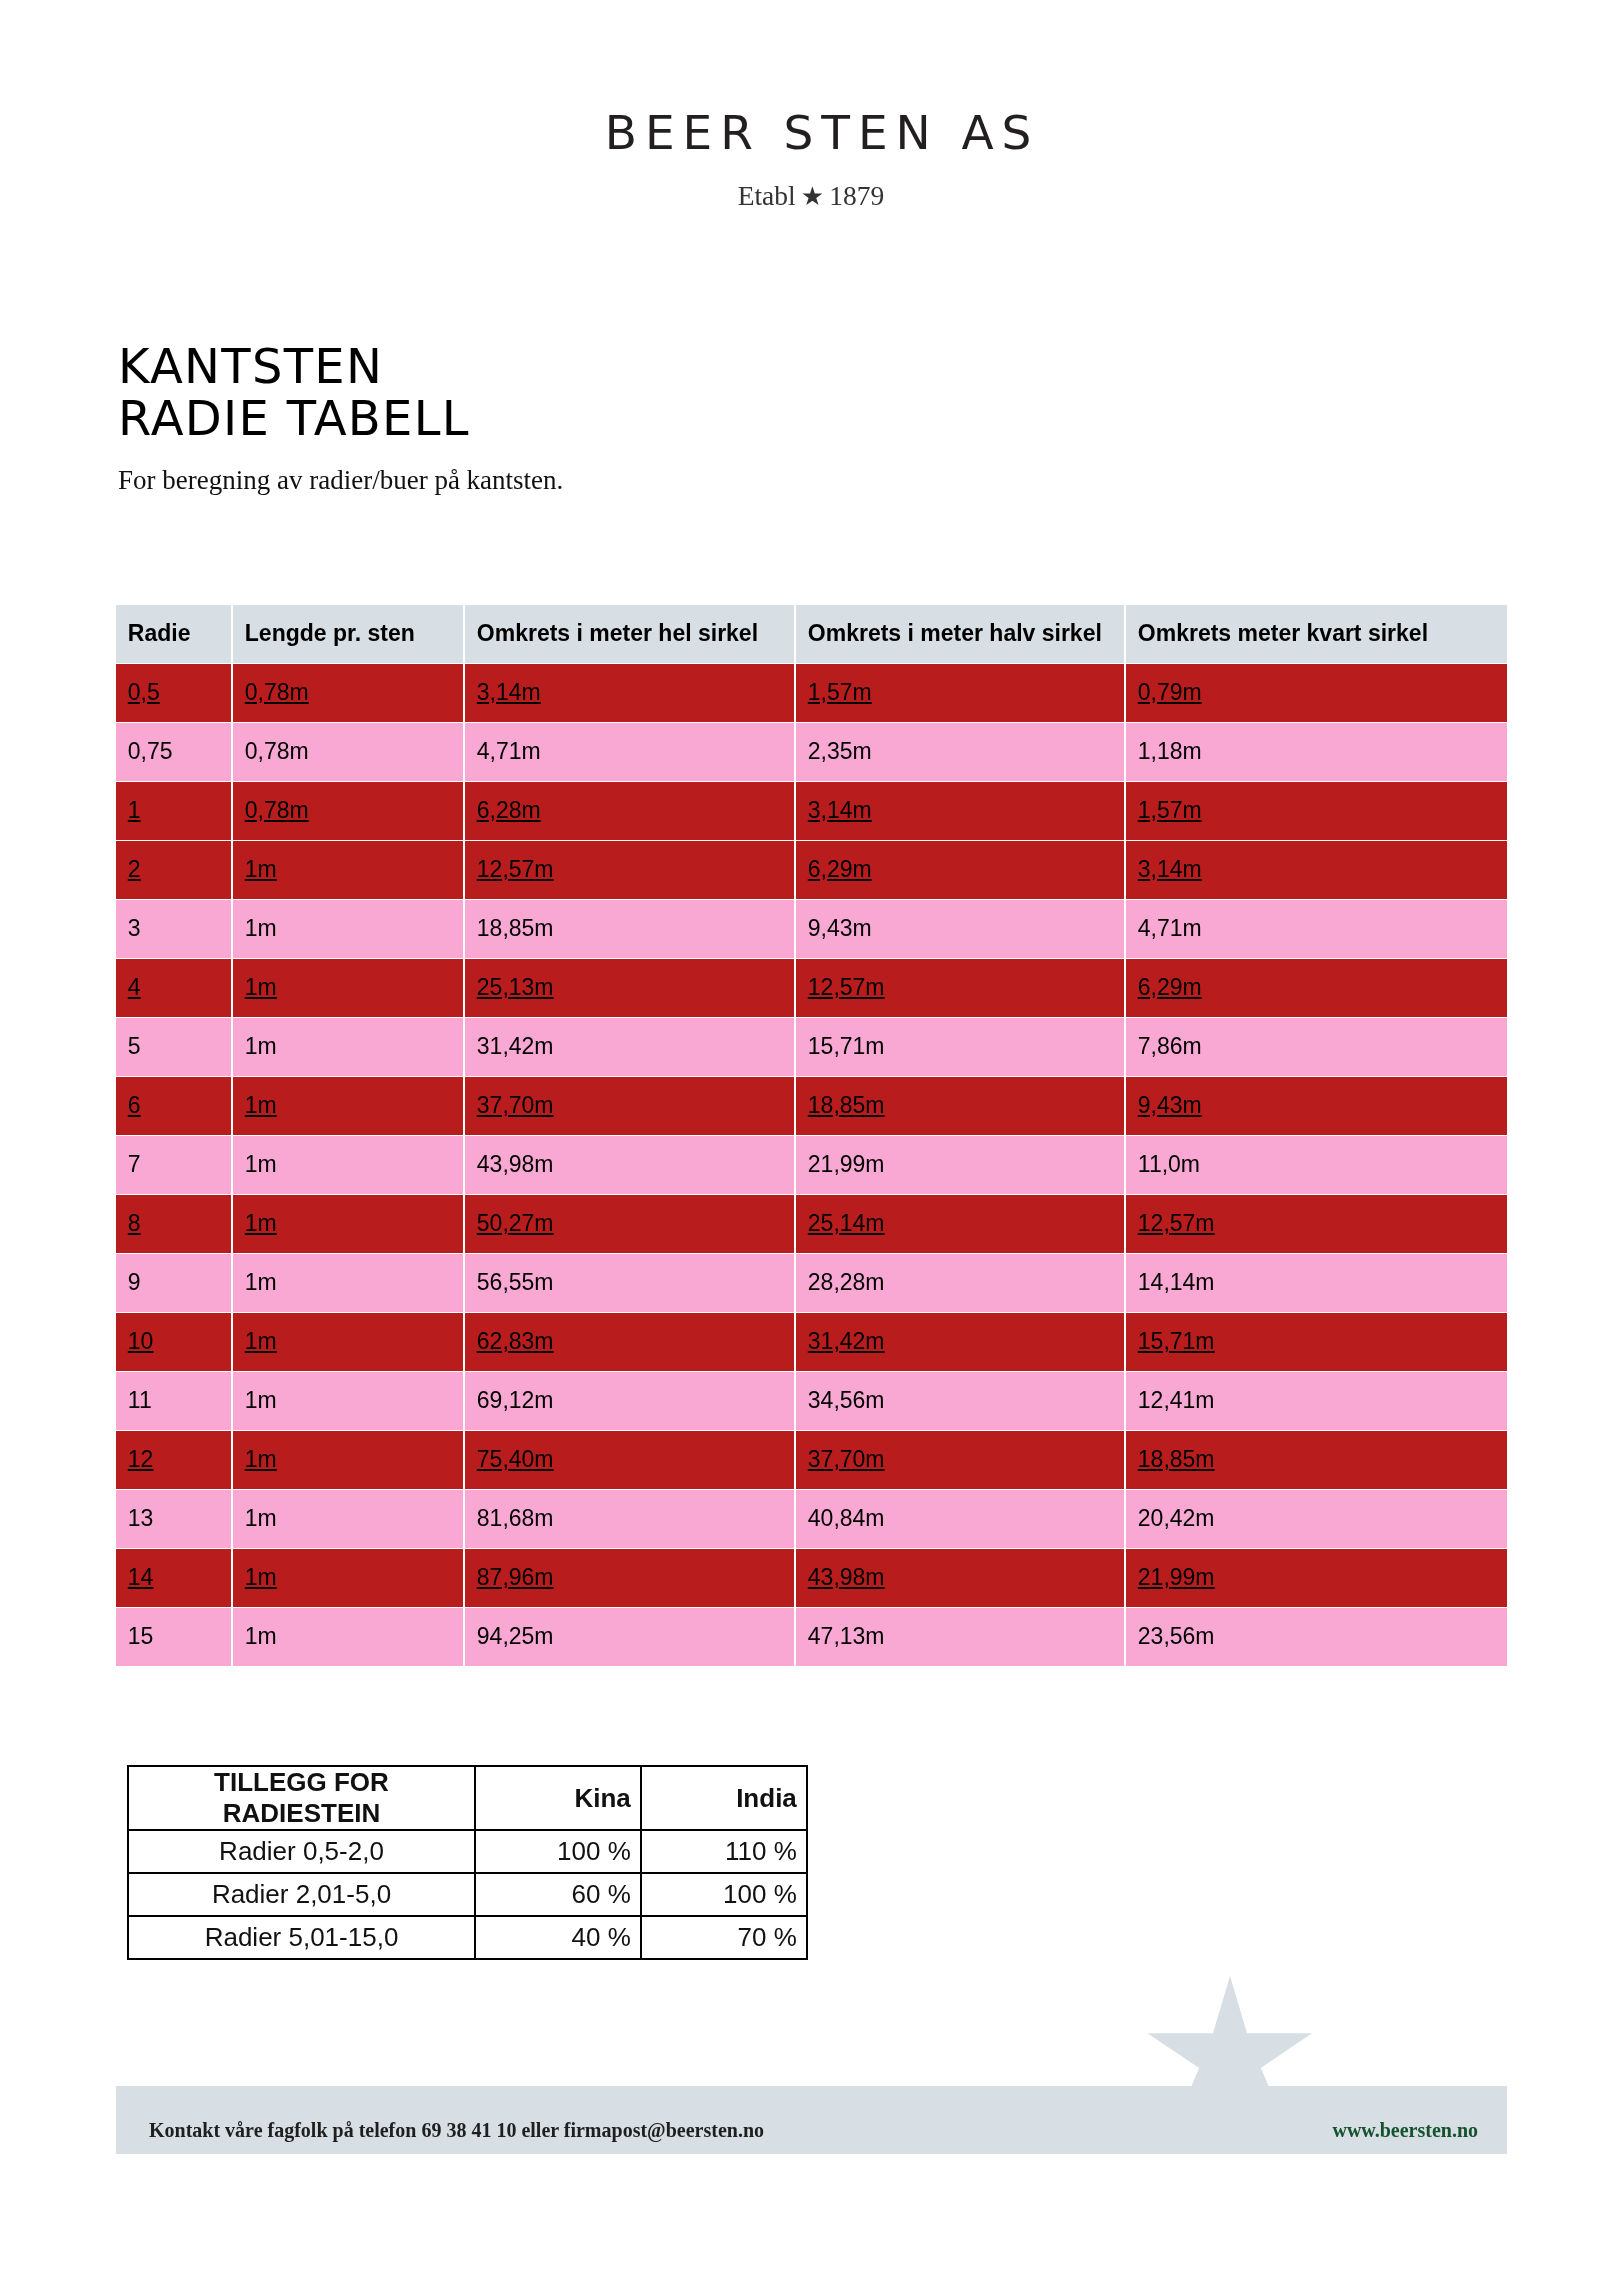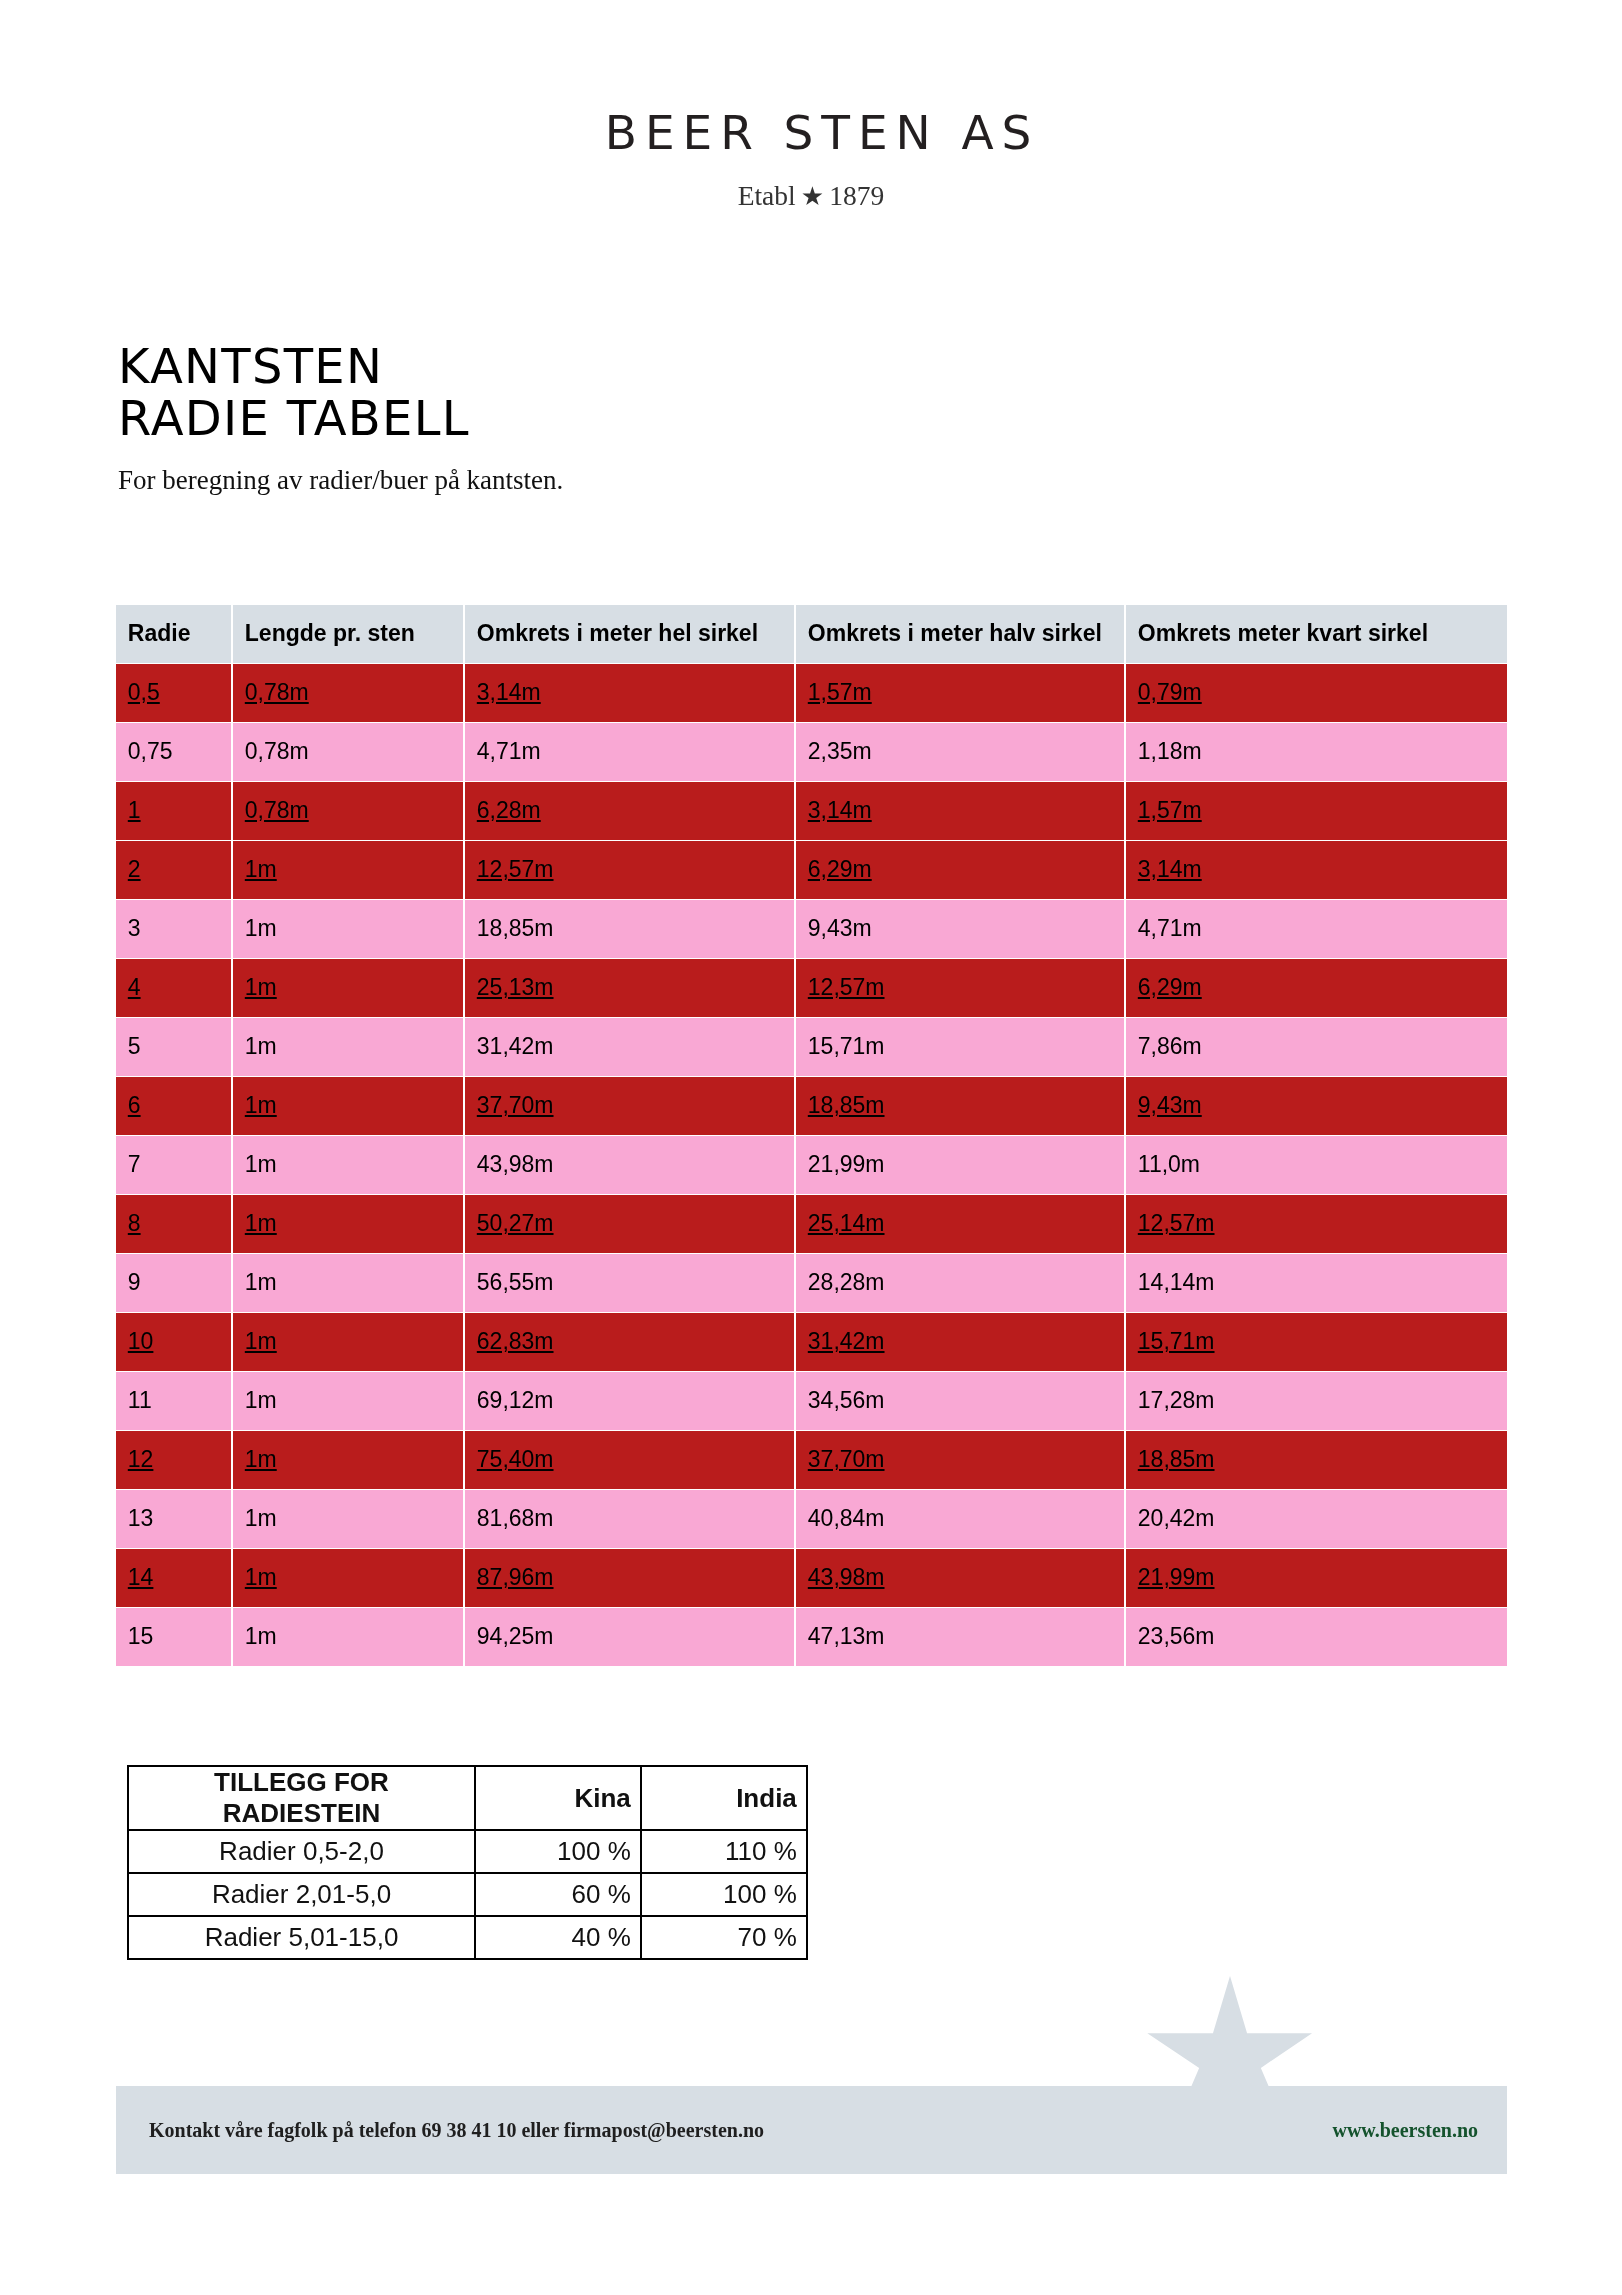--- a/index.html
+++ b/index.html
@@ -33,21 +33,21 @@
     font-family: "Liberation Sans", sans-serif; table-layout: fixed; }
   table.surcharge th, table.surcharge td { border: 2px solid #000; height: 43px; font-size: 26px; padding: 0 9.2px; box-sizing: border-box; }
   table.surcharge th { font-weight: bold; }
   table.surcharge th.first, table.surcharge td.first { text-align: center; }
   table.surcharge th.c, table.surcharge td.c { text-align: right; }
   table.surcharge col.s1 { width: 347px; }
   table.surcharge col.s2 { width: 166px; }
   table.surcharge col.s3 { width: 166px; }
 
   .star-deco { position: absolute; left: 1146px; top: 1976px; width: 168px; height: 115px; }
-  .footer { position: absolute; left: 116px; top: 2086px; width: 1391px; height: 88px; background: #d7dee4; }
+  .footer { position: absolute; left: 116px; top: 2086px; width: 1391px; height: 68px; background: #d7dee4; }
   .footer .contact { position: absolute; left: 33px; top: 33px; font-family: "Liberation Serif", serif;
     font-weight: bold; font-size: 20px; color: #1f1f1f; }
   .footer .web { position: absolute; right: 29px; top: 33px; font-family: "Liberation Serif", serif;
     font-weight: bold; font-size: 20px; color: #14532d; }
 </style>
 </head>
 <body>
 
 <div class="brand">BEER STEN AS</div>
 <div class="estab">
@@ -160,21 +160,21 @@
         <td>1m</td>
         <td>62,83m</td>
         <td>31,42m</td>
         <td>15,71m</td>
       </tr>
       <tr class="even">
         <td>11</td>
         <td>1m</td>
         <td>69,12m</td>
         <td>34,56m</td>
-        <td>17,28m</td>
+        <td>12,41m</td>
       </tr>
       <tr class="odd">
         <td>12</td>
         <td>1m</td>
         <td>75,40m</td>
         <td>37,70m</td>
         <td>18,85m</td>
       </tr>
       <tr class="even">
         <td>13</td>

